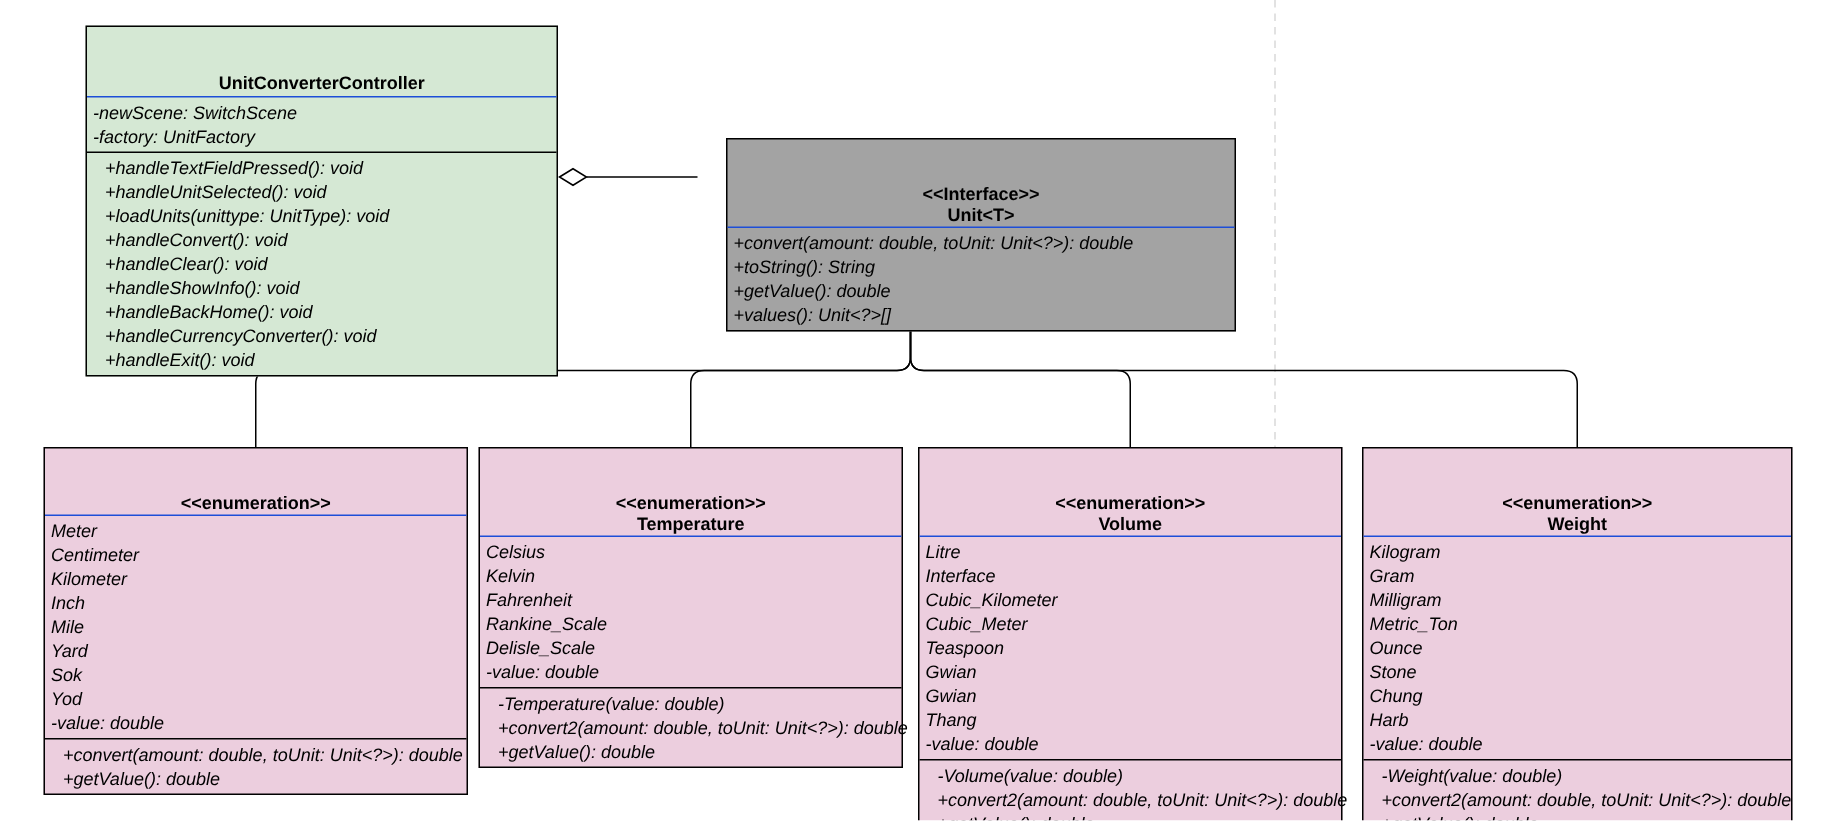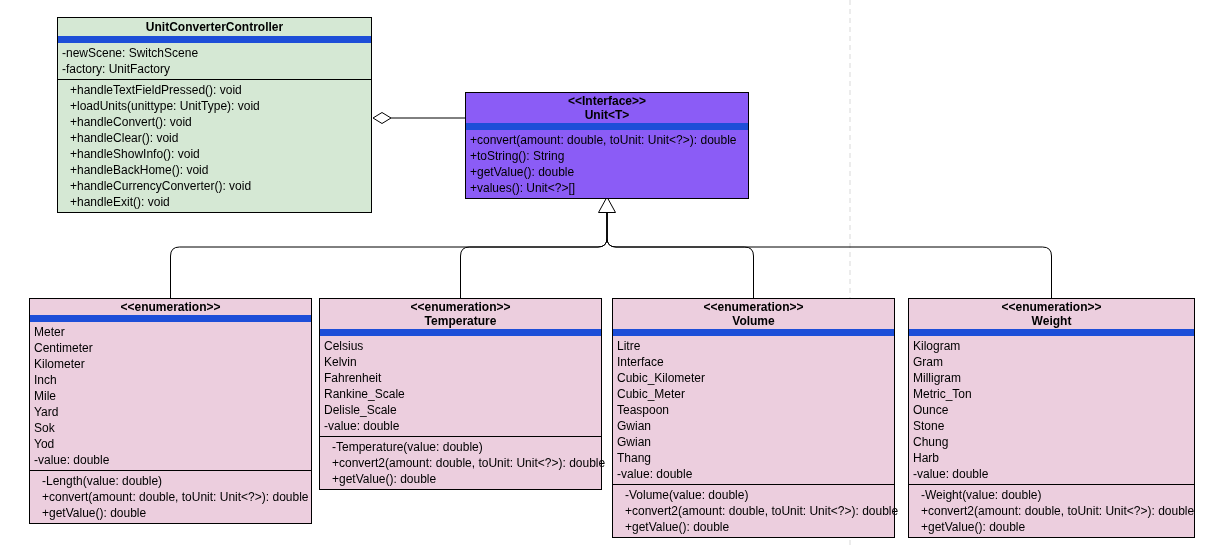--- a/index.html
+++ b/index.html
@@ -6,29 +6,30 @@
   #canvas{
     position:relative;width:1232px;height:547px;background:#ffffff;overflow:hidden;
     font-family:"Liberation Sans",sans-serif;color:#000;
   }
   #connectors{position:absolute;left:0;top:0;width:1232px;height:547px;}
   .umlbox{
     position:absolute;border:1px solid #000;box-sizing:border-box;
     font-size:12px;line-height:16px;background:#fff;
   }
   .hdr{
-    text-align:center;font-weight:bold;border-bottom:7px solid #1d4ed8;
+    text-align:center;font-weight:bold;border-bottom:1px solid #1d4ed8;
     padding:1px 2px;
+    margin-top:28px;
   }
   .hdr .t1{line-height:14px;}
   .hdr .t2{line-height:14px;}
   .hdr.single{line-height:16px;padding:1px 2px;}
   .sec{padding:2px 4px 2px 4px;}
   .sec + .sec{border-top:1px solid #000;padding-left:12px;}
-  .ln{line-height:16px;white-space:nowrap;}
+  .ln{line-height:16px;white-space:nowrap;font-style:italic;}
 </style>
 </head>
 <body>
 
 <div id="canvas">
 
   <svg id="connectors" viewBox="0 0 1232 547" xmlns="http://www.w3.org/2000/svg">
 
     <line x1="850" y1="0" x2="850" y2="547" stroke="#d9d9d9" stroke-width="1" stroke-dasharray="5,4"></line>
 
@@ -43,31 +44,32 @@
   </svg>
 
   <div class="umlbox" style="left: 57px; top: 17px; width: 315px; background-color: rgb(213, 232, 212);">
     <div class="hdr single">UnitConverterController</div>
     <div class="sec">
         <div class="ln">-newScene: SwitchScene</div>
         <div class="ln">-factory: UnitFactory</div>
       </div>
     <div class="sec">
         <div class="ln">+handleTextFieldPressed(): void</div>
+        <div class="ln">+handleUnitSelected(): void</div>
         <div class="ln">+loadUnits(unittype: UnitType): void</div>
         <div class="ln">+handleConvert(): void</div>
         <div class="ln">+handleClear(): void</div>
         <div class="ln">+handleShowInfo(): void</div>
         <div class="ln">+handleBackHome(): void</div>
         <div class="ln">+handleCurrencyConverter(): void</div>
         <div class="ln">+handleExit(): void</div>
       </div>
   </div>
 
-  <div class="umlbox" style="left: 465px; top: 92px; width: 284px; background-color: #8b5cf6;">
+  <div class="umlbox" style="left: 484px; top: 92px; width: 340px; background-color: #a3a3a3;">
     <div class="hdr">
       <div class="t1">&lt;&lt;Interface&gt;&gt;</div>
       <div class="t2">Unit&lt;T&gt;</div>
     </div>
     <div class="sec">
         <div class="ln">+convert(amount: double, toUnit: Unit&lt;?&gt;): double</div>
         <div class="ln">+toString(): String</div>
         <div class="ln">+getValue(): double</div>
         <div class="ln">+values(): Unit&lt;?&gt;[]</div>
       </div>
@@ -82,21 +84,20 @@
         <div class="ln">Centimeter</div>
         <div class="ln">Kilometer</div>
         <div class="ln">Inch</div>
         <div class="ln">Mile</div>
         <div class="ln">Yard</div>
         <div class="ln">Sok</div>
         <div class="ln">Yod</div>
         <div class="ln">-value: double</div>
       </div>
     <div class="sec">
-        <div class="ln">-Length(value: double)</div>
         <div class="ln">+convert(amount: double, toUnit: Unit&lt;?&gt;): double</div>
         <div class="ln">+getValue(): double</div>
       </div>
   </div>
 
   <div class="umlbox" style="left: 319px; top: 298px; width: 283px; background-color: rgb(236, 206, 222);">
     <div class="hdr">
       <div class="t1">&lt;&lt;enumeration&gt;&gt;</div>
       <div class="t2">Temperature</div>
     </div>

